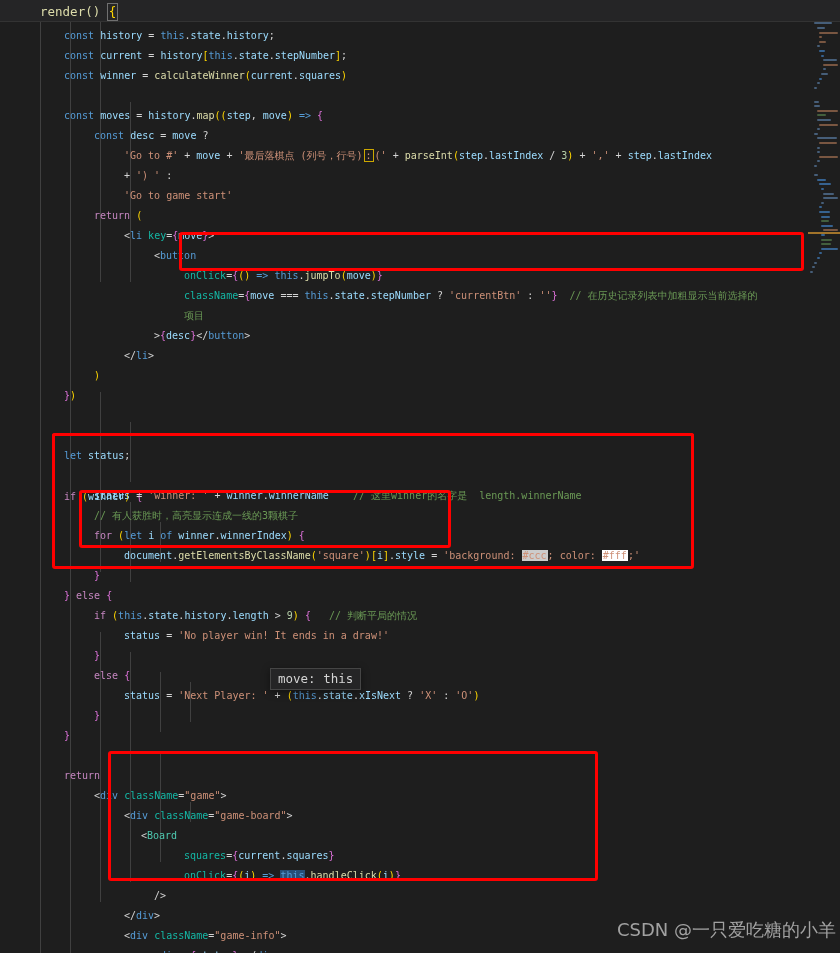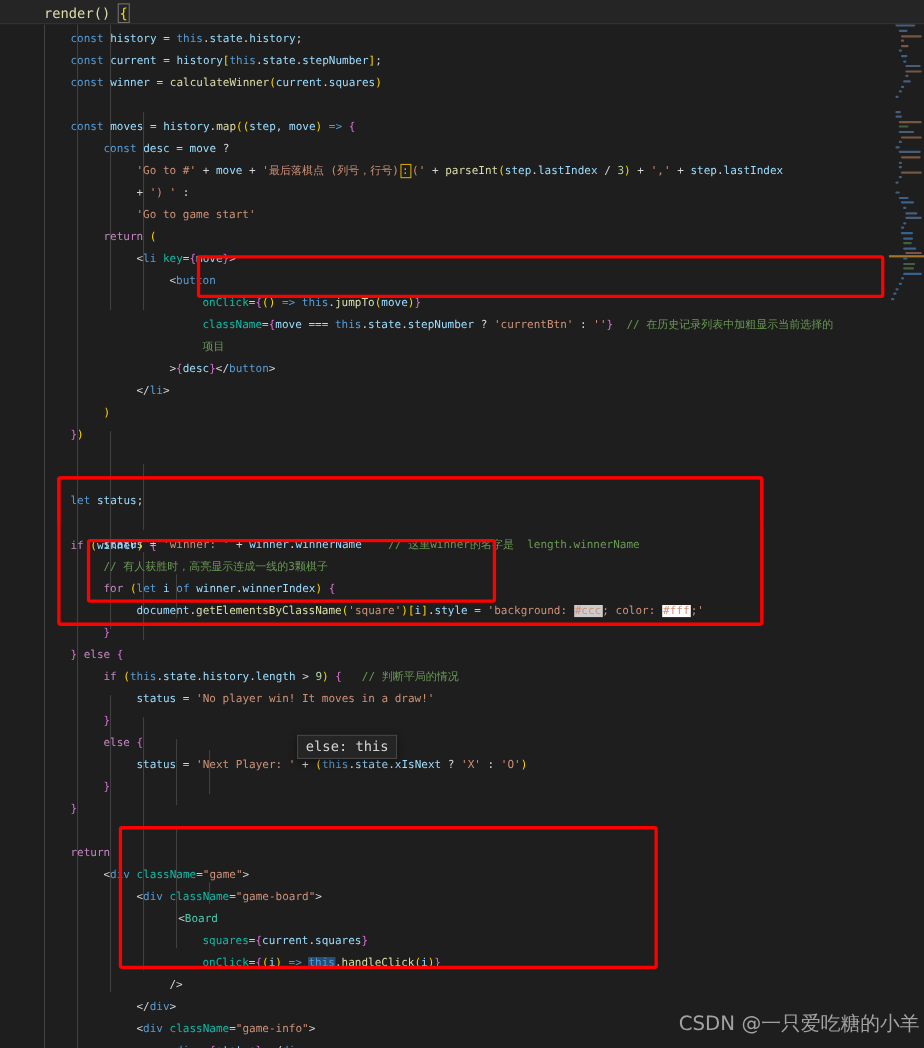--- a/index.html
+++ b/index.html
@@ -155,39 +155,39 @@
     <div class="ln" style="top:504px;left:56px;"><span class="kwp">for</span> <span class="yelbr">(</span><span class="kw">let</span> <span class="var">i</span> <span class="kw">of</span> <span class="var">winner</span><span class="op">.</span><span class="var">winnerIndex</span><span class="yelbr">)</span> <span class="pinkbr">{</span></div>
     
     <div class="ln" style="top:524px;left:86px;"><span class="var">document</span><span class="op">.</span><span class="fn">getElementsByClassName</span><span class="yelbr">(</span><span class="str">'square'</span><span class="yelbr">)</span><span class="yelbr">[</span><span class="var">i</span><span class="yelbr">]</span><span class="op">.</span><span class="var">style</span> <span class="op">=</span> <span class="str">'background: </span><span class="swatch-ccc">#ccc</span><span class="str">; color: </span><span class="swatch-fff">#fff</span><span class="str">;'</span></div>
     
     <div class="ln" style="top:544px;left:56px;"><span class="pinkbr">}</span></div>
     
     <div class="ln" style="top:564px;left:26px;"><span class="pinkbr">}</span> <span class="kwp">else</span> <span class="pinkbr">{</span></div>
     
     <div class="ln" style="top:584px;left:56px;"><span class="kwp">if</span> <span class="yelbr">(</span><span class="this">this</span><span class="op">.</span><span class="var">state</span><span class="op">.</span><span class="var">history</span><span class="op">.</span><span class="var">length</span> <span class="op">&gt;</span> <span class="num">9</span><span class="yelbr">)</span> <span class="pinkbr">{</span>   <span class="cmt">// 判断平局的情况</span></div>
     
-    <div class="ln" style="top:604px;left:86px;"><span class="var">status</span> <span class="op">=</span> <span class="str">'No player win! It moves in a draw!'</span></div>
+    <div class="ln" style="top:604px;left:86px;"><span class="var">status</span> <span class="op">=</span> <span class="str">'No player win! It ends in a draw!'</span></div>
     
     <div class="ln" style="top:624px;left:56px;"><span class="pinkbr">}</span></div>
     
     <div class="ln" style="top:644px;left:56px;"><span class="kwp">else</span> <span class="pinkbr">{</span></div>
     
     <div class="ln" style="top:664px;left:86px;"><span class="var">status</span> <span class="op">=</span> <span class="str">'Next Player: '</span> <span class="op">+</span> <span class="yelbr">(</span><span class="this">this</span><span class="op">.</span><span class="var">state</span><span class="op">.</span><span class="var">xIsNext</span> <span class="op">?</span> <span class="str">'X'</span> <span class="op">:</span> <span class="str">'O'</span><span class="yelbr">)</span></div>
     
     <div class="ln" style="top:684px;left:56px;"><span class="pinkbr">}</span></div>
     
     <div class="ln" style="top:704px;left:26px;"><span class="pinkbr">}</span></div>
     
     <div class="ln" style="top:744px;left:26px;"><span class="kwp">return</span> <span class="yelbr">(</span></div>
     
     <div class="ln" style="top:764px;left:56px;"><span class="op">&lt;</span><span class="tag">div</span> <span class="attr">className</span><span class="op">=</span><span class="str">"game"</span><span class="op">&gt;</span></div>
     
     <div class="ln" style="top:784px;left:86px;"><span class="op">&lt;</span><span class="tag">div</span> <span class="attr">className</span><span class="op">=</span><span class="str">"game-board"</span><span class="op">&gt;</span></div>
     
-    <div class="ln" style="top:804px;left:124px;"><span class="op">&lt;</span><span class="tagn">Board</span></div>
+    <div class="ln" style="top:804px;left:103px;"><span class="op">&lt;</span><span class="tagn">Board</span></div>
     
     <div class="ln" style="top:824px;left:146px;"><span class="attr">squares</span><span class="op">=</span><span class="pinkbr">{</span><span class="var">current</span><span class="op">.</span><span class="var">squares</span><span class="pinkbr">}</span></div>
     
     <div class="ln" style="top:844px;left:146px;"><span class="attr">onClick</span><span class="op">=</span><span class="pinkbr">{</span><span class="yelbr">(</span><span class="var">i</span><span class="yelbr">)</span> <span class="kw">=&gt;</span> <span class="this sel">this</span><span class="op">.</span><span class="fn">handleClick</span><span class="yelbr">(</span><span class="var">i</span><span class="yelbr">)</span><span class="pinkbr">}</span></div>
     
     <div class="ln" style="top:864px;left:116px;"><span class="op">/&gt;</span></div>
     
     <div class="ln" style="top:884px;left:86px;"><span class="op">&lt;/</span><span class="tag">div</span><span class="op">&gt;</span></div>
     
     <div class="ln" style="top:904px;left:86px;"><span class="op">&lt;</span><span class="tag">div</span> <span class="attr">className</span><span class="op">=</span><span class="str">"game-info"</span><span class="op">&gt;</span></div>
@@ -219,21 +219,21 @@
     
   </div>
 </div>
 
 <div class="redbox" style="left:179px;top:232px;width:625px;height:39px;"></div>
 <div class="redbox" style="left:52px;top:433px;width:642px;height:42px;border-bottom:none;"></div>
 <div class="redbox" style="left:52px;top:433px;width:642px;height:136px;"></div>
 <div class="redbox" style="left:79px;top:490px;width:372px;height:58px;"></div>
 <div class="redbox" style="left:108px;top:751px;width:490px;height:130px;"></div>
 
-<div id="tooltip" style="left:270px;top:668px;"><span>else: this</span></div>
+<div id="tooltip" style="left:270px;top:668px;"><span>move: this</span></div>
 
 <div id="minimap">
   <div id="mm-slider"></div>
   <div id="scrollbar-deco"></div>
 <div class="mm" style="left: 6.4px; top: 4px; width: 14.7px; background: rgb(78, 106, 138);"></div>
     <div class="mm" style="left: 6.4px; top: 8.6px; width: 19.74px; background: rgb(78, 106, 138);"></div>
     <div class="mm" style="left: 6.4px; top: 13.2px; width: 19.74px; background: rgb(78, 106, 138);"></div>
     <div class="mm" style="left: 6.4px; top: 22.4px; width: 18.06px; background: rgb(78, 106, 138);"></div>
     <div class="mm" style="left: 8.6px; top: 27px; width: 7.98px; background: rgb(78, 106, 138);"></div>
     <div class="mm" style="left: 10.8px; top: 31.6px; width: 19.2px; background: rgb(138, 96, 72);"></div>

